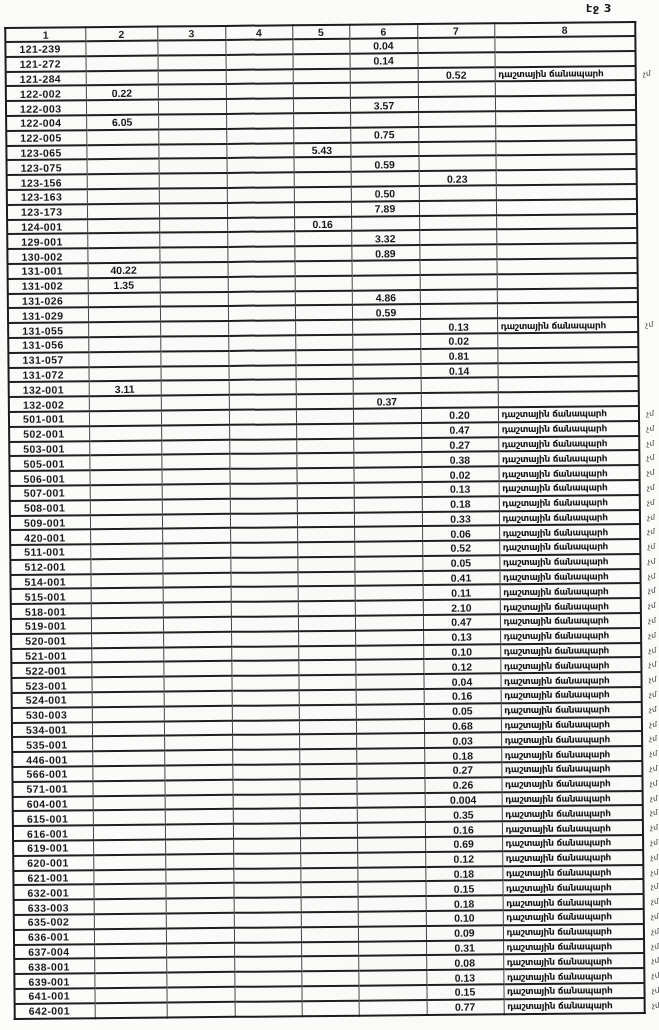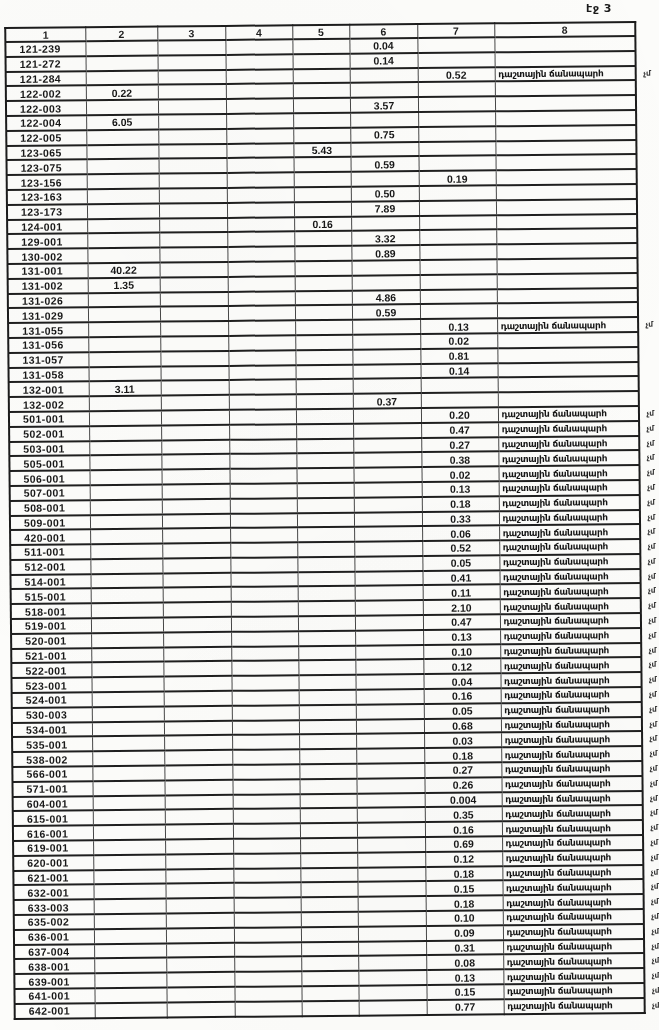--- a/index.html
+++ b/index.html
@@ -82,21 +82,21 @@
     font-weight: 700;
     padding-left: 3px;
     white-space: nowrap;
     letter-spacing: -0.3px;
   }
   td.use .note {
     position: absolute;
     right: -16px;
     top: 2px;
     font-size: 7.5px;
-    font-weight: 700;
+    font-weight: 400;
     color: #3a3a3a;
     letter-spacing: 0;
   }
 </style>
 </head>
 <body>
 
 <div class="page">
   <div class="page-num">էջ 3</div>
 
@@ -215,21 +215,21 @@
             <td></td>
             <td class="use"></td>
           </tr>
           <tr>
             <td class="code">123-156</td>
             <td></td>
             <td></td>
             <td></td>
             <td></td>
             <td></td>
-            <td class="val">0.19</td>
+            <td class="val">0.23</td>
             <td class="use"></td>
           </tr>
           <tr>
             <td class="code">123-163</td>
             <td></td>
             <td></td>
             <td></td>
             <td></td>
             <td class="val">0.50</td>
             <td></td>
@@ -339,21 +339,21 @@
             <td class="code">131-057</td>
             <td></td>
             <td></td>
             <td></td>
             <td></td>
             <td></td>
             <td class="val">0.81</td>
             <td class="use"></td>
           </tr>
           <tr>
-            <td class="code">131-058</td>
+            <td class="code">131-072</td>
             <td></td>
             <td></td>
             <td></td>
             <td></td>
             <td></td>
             <td class="val">0.14</td>
             <td class="use"></td>
           </tr>
           <tr>
             <td class="code">132-001</td>
@@ -599,21 +599,21 @@
             <td class="code">535-001</td>
             <td></td>
             <td></td>
             <td></td>
             <td></td>
             <td></td>
             <td class="val">0.03</td>
             <td class="use"><span>դաշտային ճանապարհ</span><span class="note">չմ</span></td>
           </tr>
           <tr>
-            <td class="code">538-002</td>
+            <td class="code">446-001</td>
             <td></td>
             <td></td>
             <td></td>
             <td></td>
             <td></td>
             <td class="val">0.18</td>
             <td class="use"><span>դաշտային ճանապարհ</span><span class="note">չմ</span></td>
           </tr>
           <tr>
             <td class="code">566-001</td>

